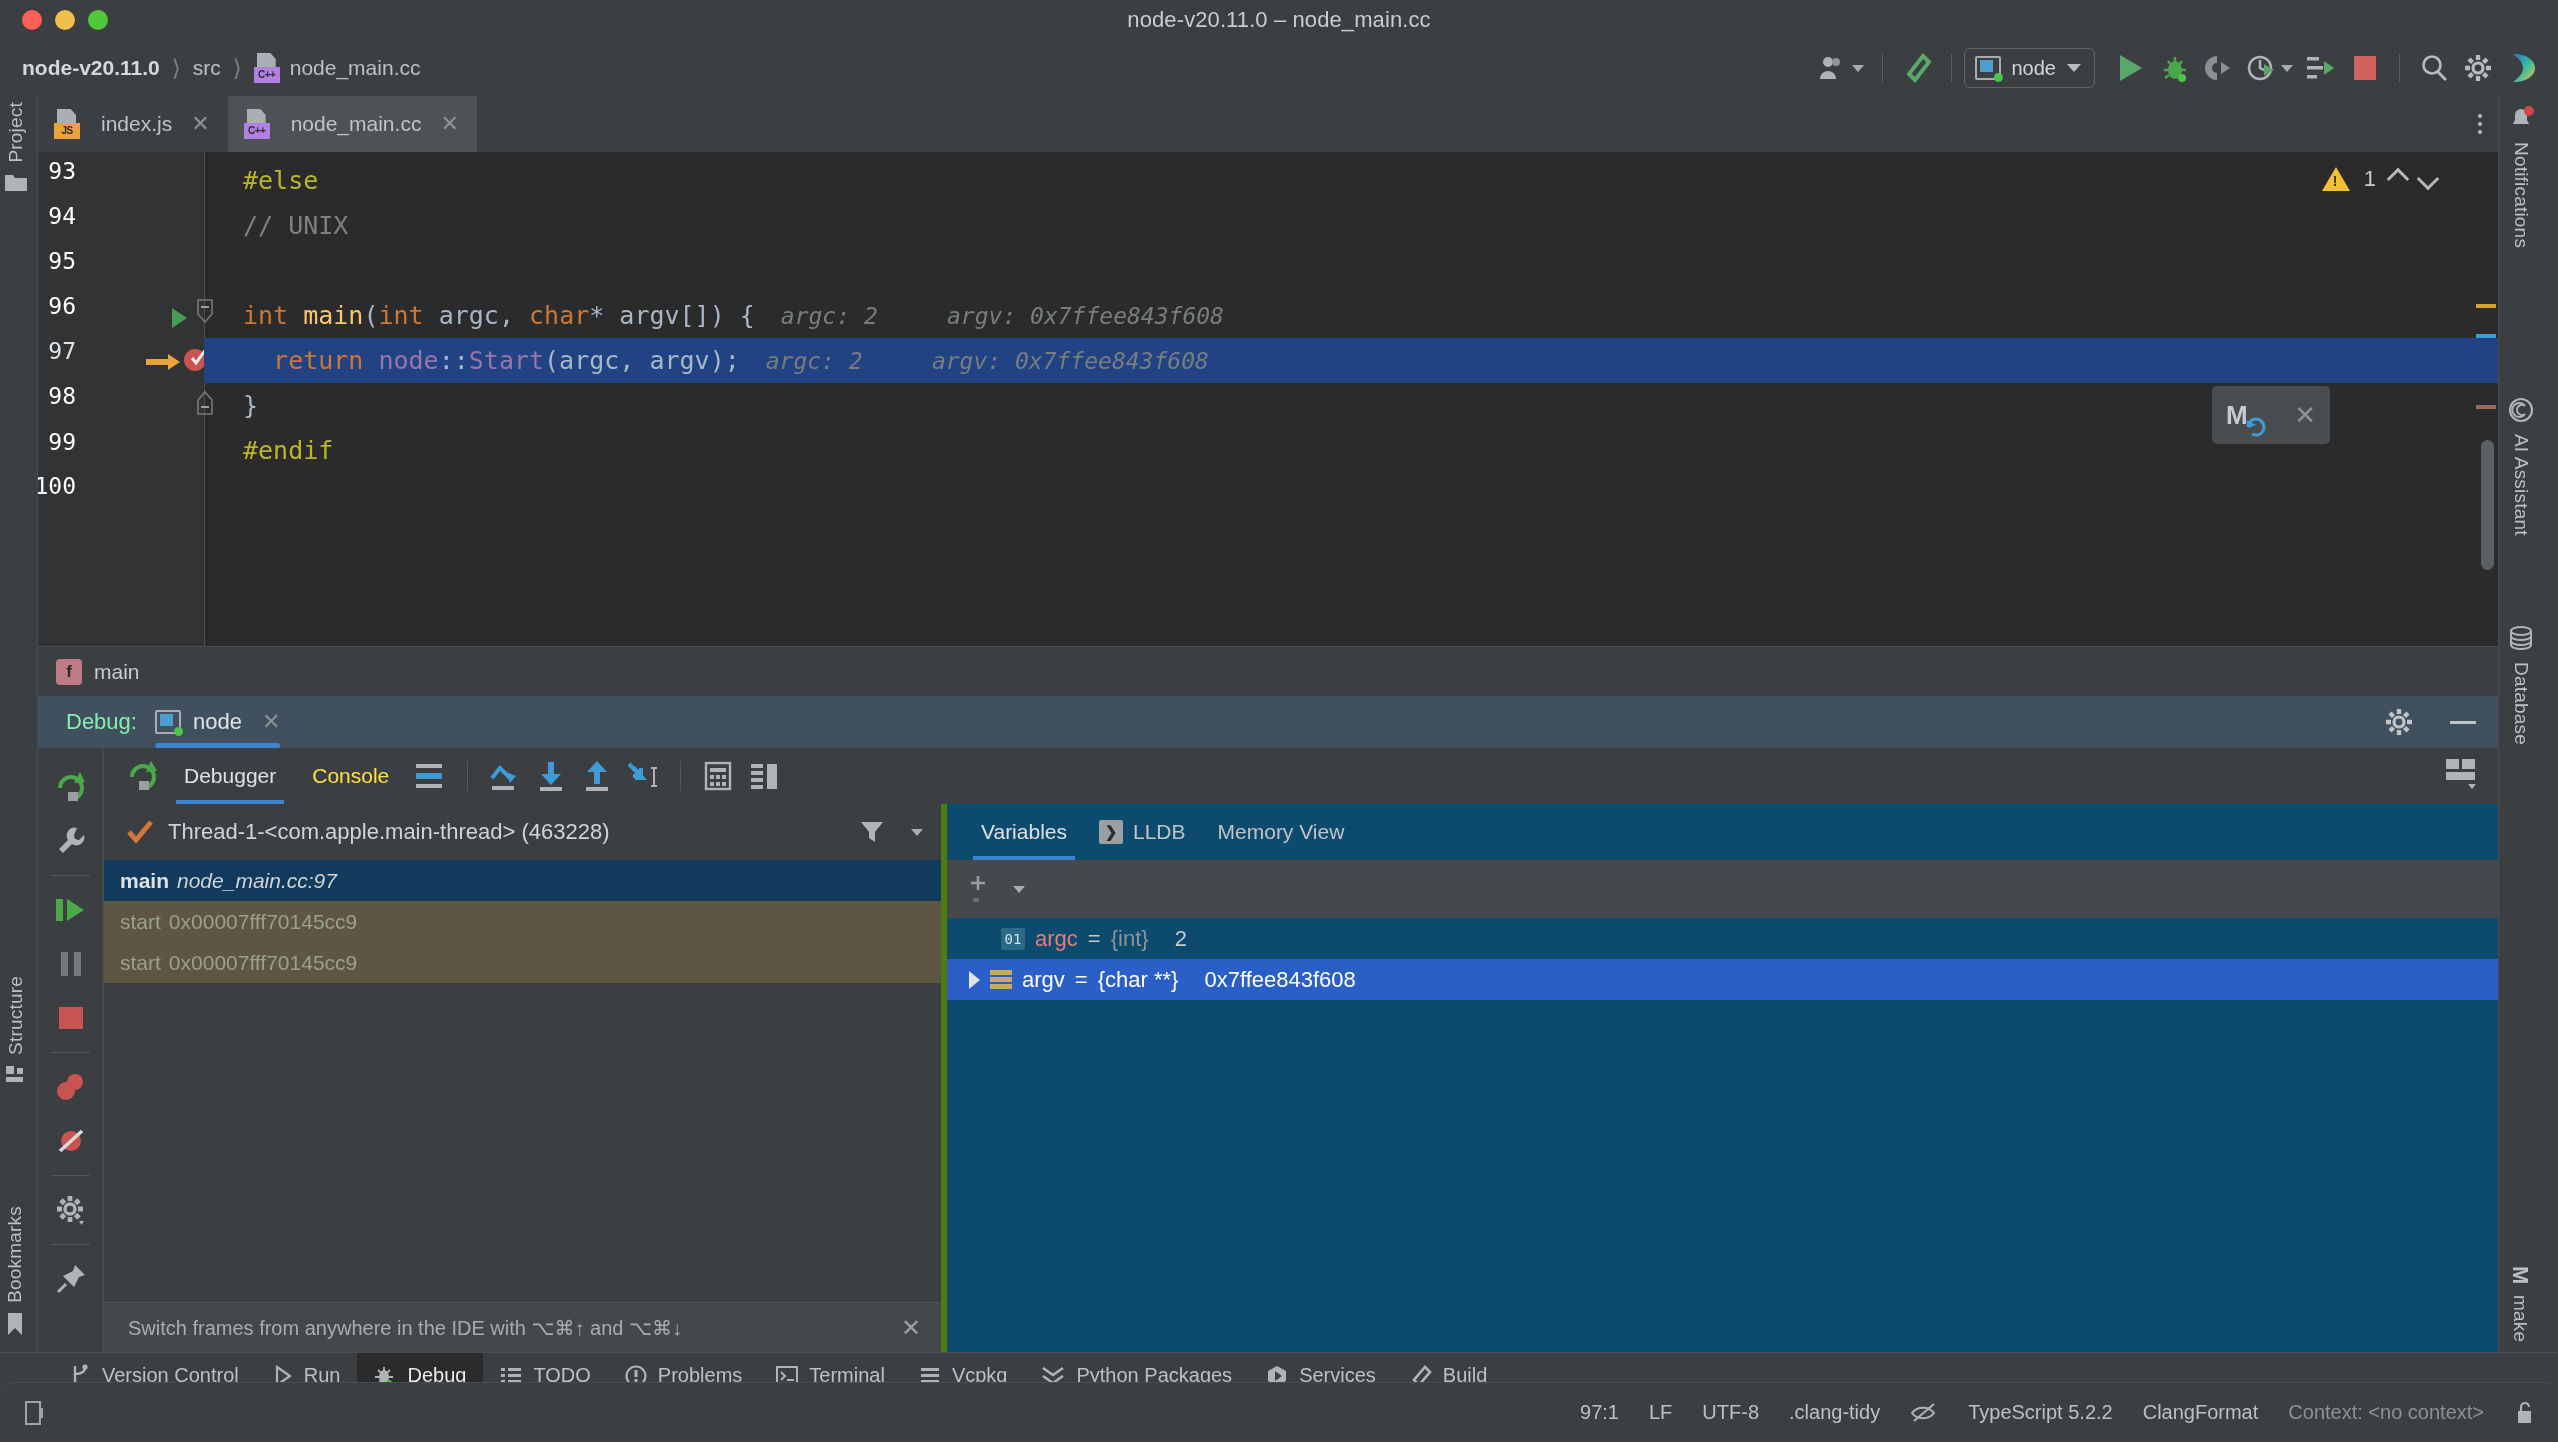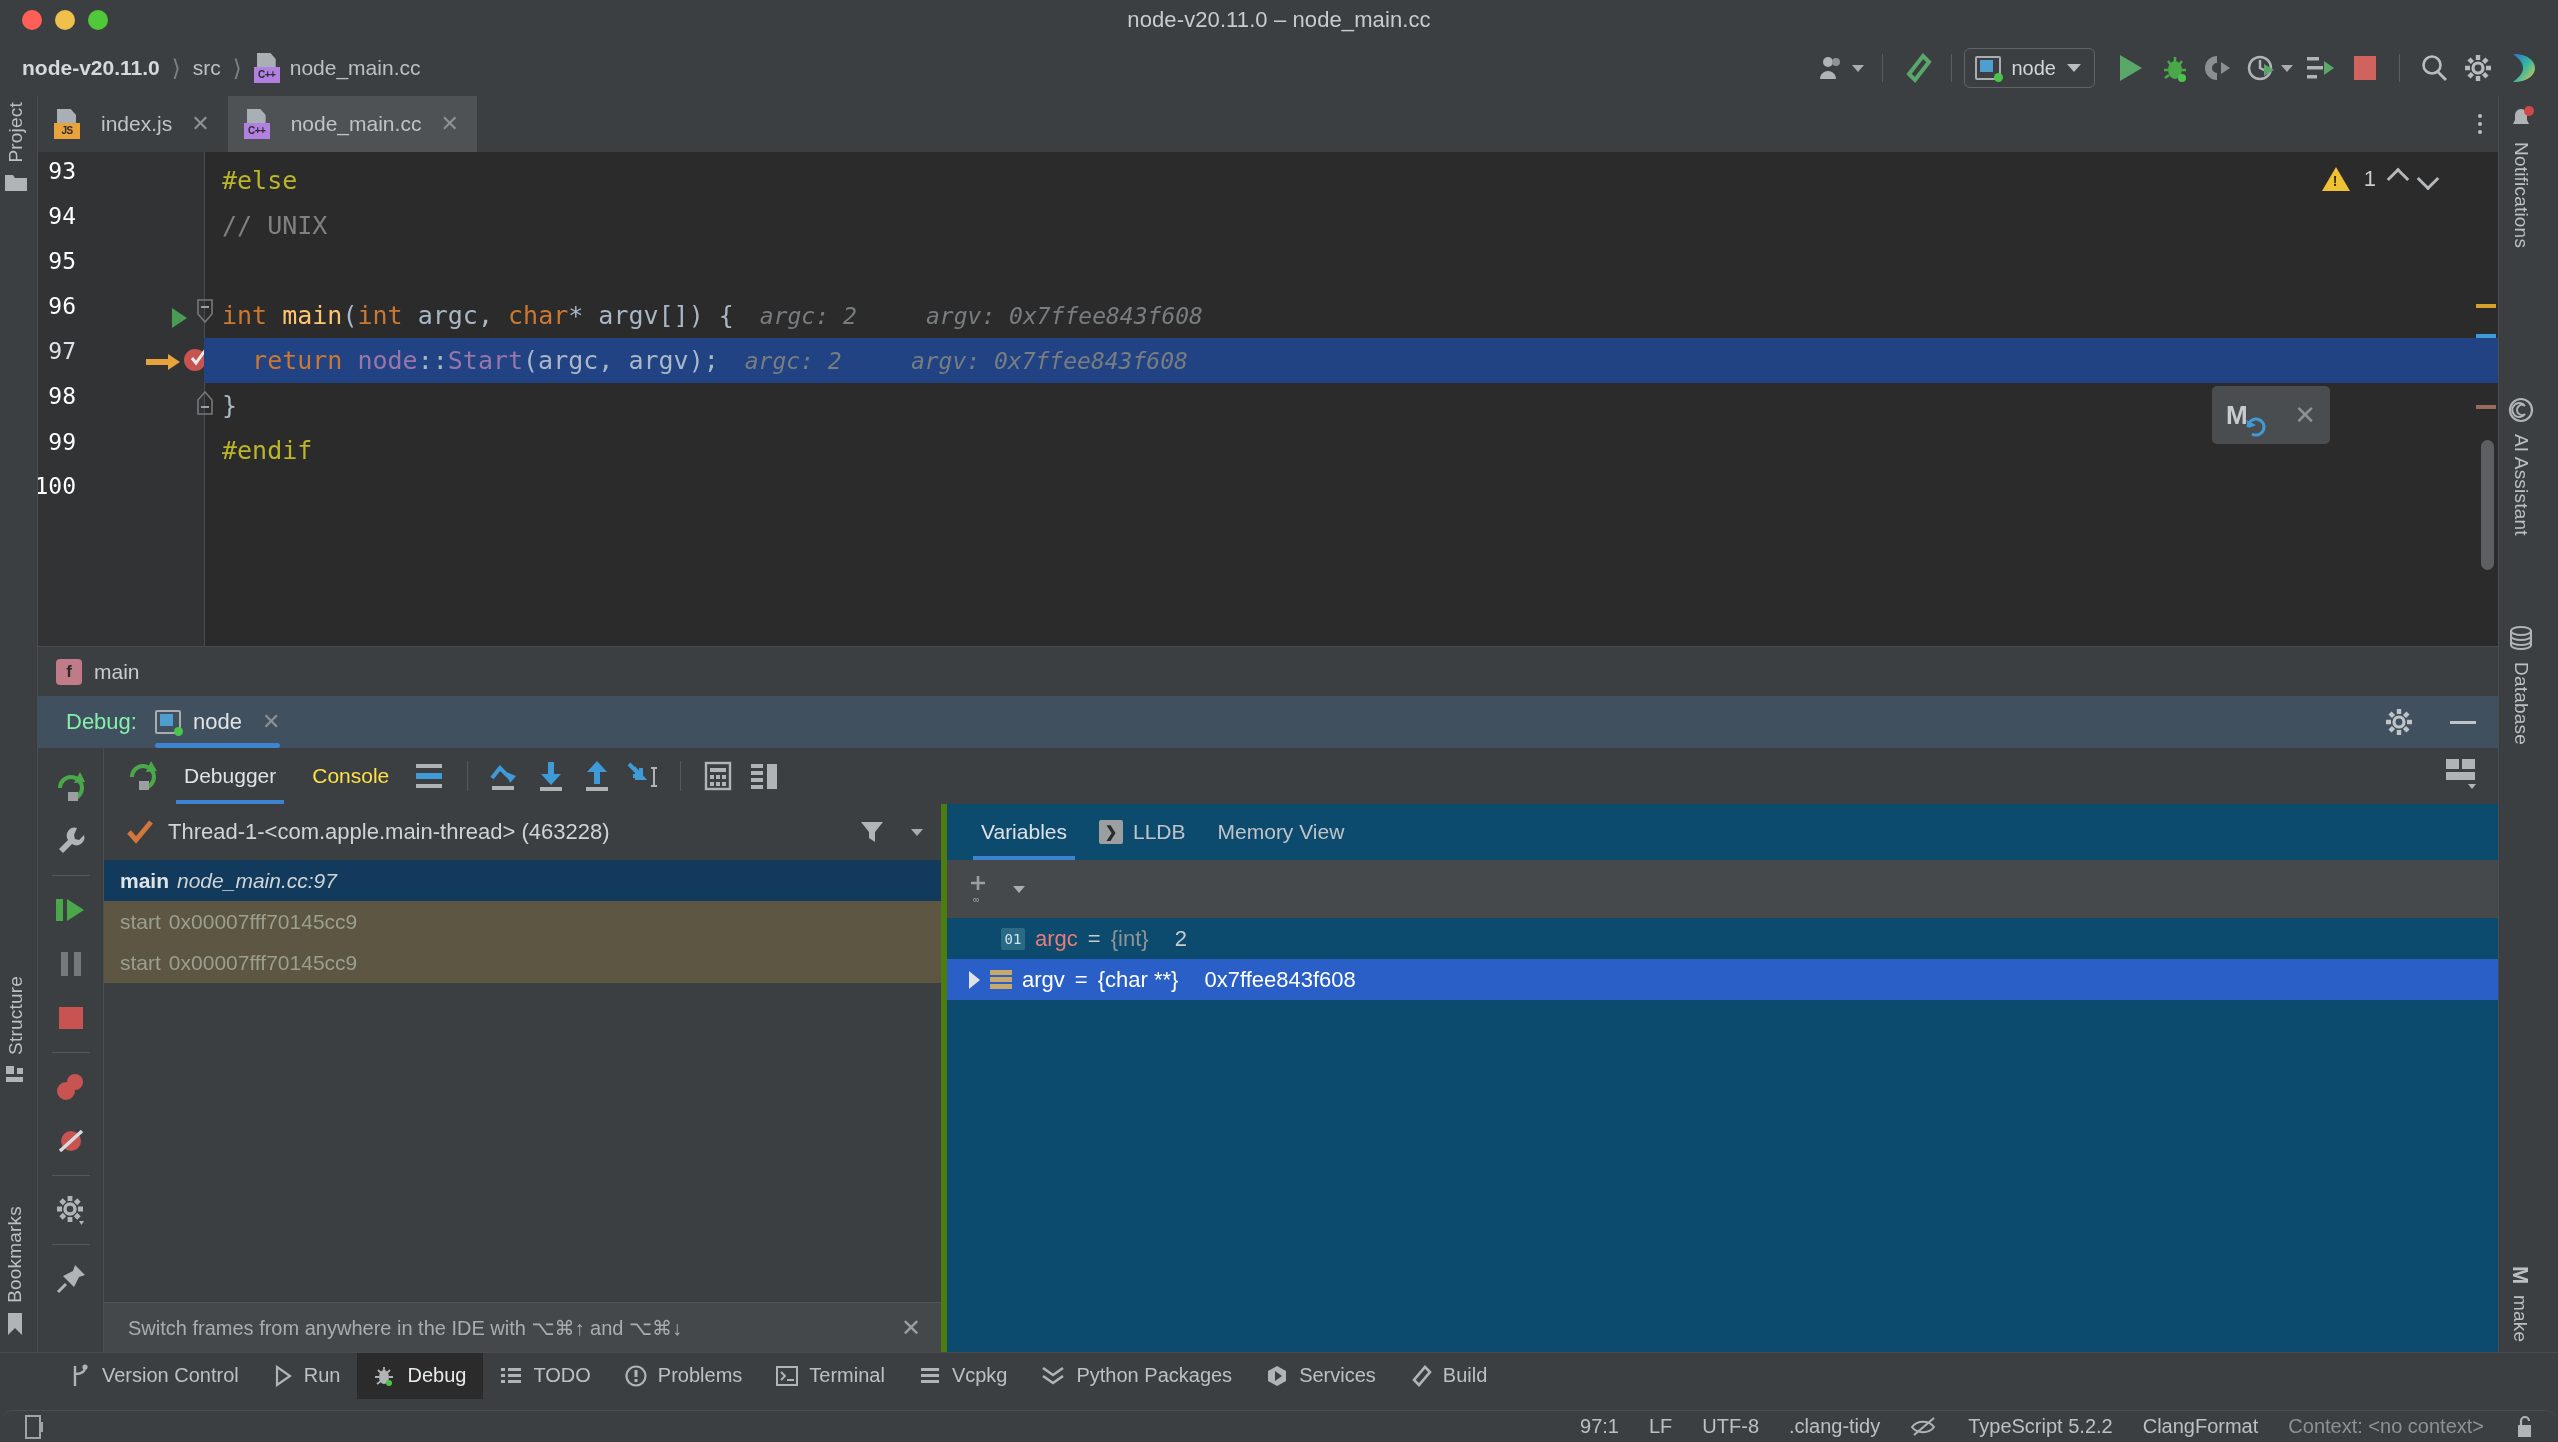--- a/index.html
+++ b/index.html
@@ -128,21 +128,21 @@
     font-family: "DejaVu Sans Mono", monospace; text-align: right; width: 70px;
   }
   .ln.cur { color: #e0e3e5; }
   .gmark { position: absolute; }
   .code-area {
     position: absolute; left: 166px; top: 0; right: 0; height: 100%;
   }
   .cline {
     position: absolute; left: 0; right: 0; height: 45px;
     font-family: "DejaVu Sans Mono", monospace; font-size: 25px;
-    line-height: 45px; white-space: pre; padding-left: 18px;
+    line-height: 45px; white-space: pre; padding-left: 39px;
   }
   .cline.hl { background: #214283; }
   .fold-rail {
     position: absolute; left: 0; top: 0; width: 1px; height: 100%; background: #4a4d4f;
   }
   .tok-pre { color: #bbb529; }
   .tok-cmt { color: #808080; }
   .tok-kw { color: #cc7832; }
   .tok-fn { color: #ffc66d; }
   .tok-ns { color: #9876aa; }
@@ -340,21 +340,21 @@
     position: absolute; left: 0; right: 0; bottom: 44px; height: 46px;
     background: #3c3f41; display: flex; align-items: center;
     padding-left: 52px; border-top: 1px solid #4a4d4f;
   }
   .twb {
     display: flex; align-items: center; gap: 11px; height: 46px;
     padding: 0 17px; font-size: 20px; color: #bcc0c2;
   }
   .twb.active { background: #2b2b2b; color: #e8ebed; }
   .statusbar {
-    position: absolute; left: 0; right: 0; bottom: 0; height: 32px;
+    position: absolute; left: 0; right: 0; bottom: 0; height: 60px;
     background: #3c3f41; display: flex; align-items: center;
     border-top: 1px solid #4a4d4f;
     border-radius: 13px;
   }
   .sb-left { padding-left: 22px; display: flex; align-items: center; }
   .sb-right {
     margin-left: auto; display: flex; align-items: center; gap: 30px;
     padding-right: 22px; font-size: 20px; color: #bcc0c2;
   }
   .sb-dim { color: #8d9193; }

